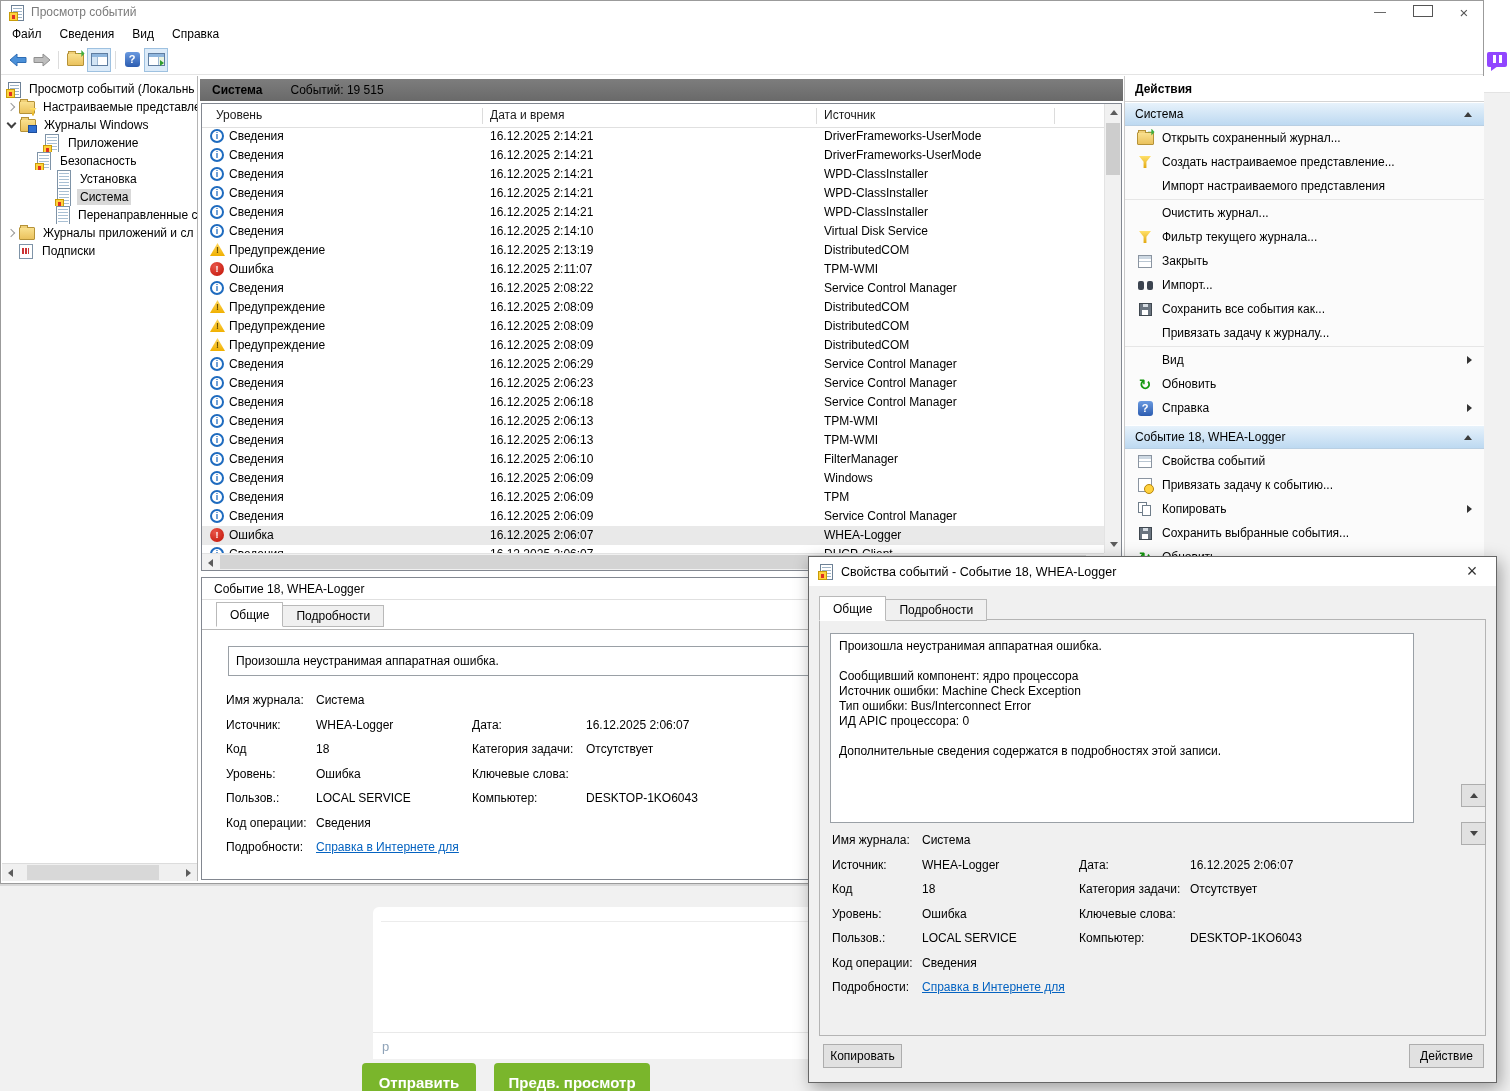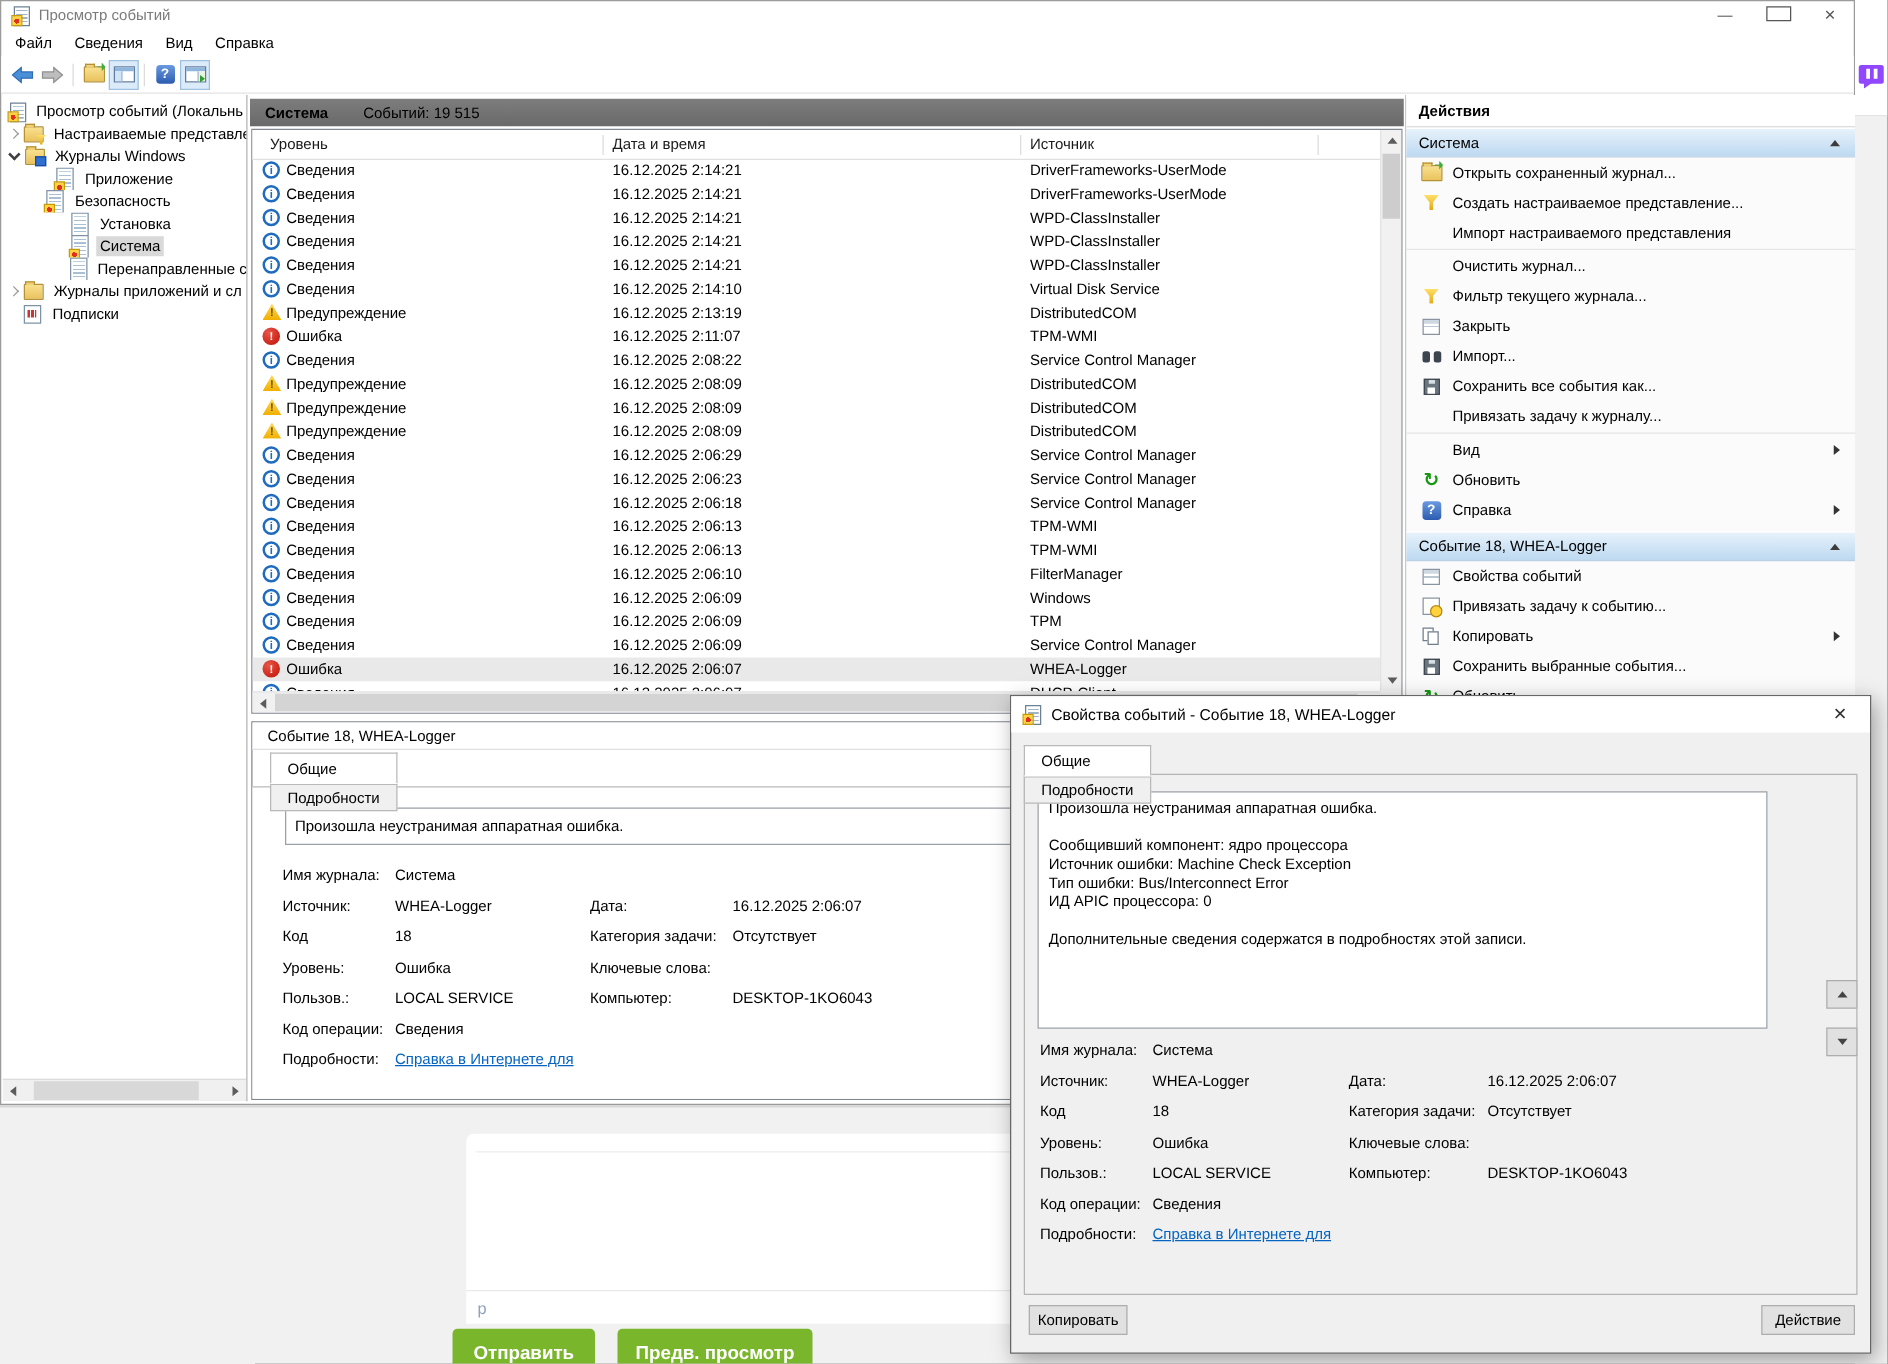--- a/index.html
+++ b/index.html
@@ -96,21 +96,21 @@
   .vscroll{position:absolute;top:0;right:0;width:17px;bottom:17px;background:#f1f1f1;border-left:1px solid #e3e3e3;box-sizing:border-box;}
   .vscroll .thumb{position:absolute;left:1px;right:1px;top:19px;height:52px;background:#cdcdcd;}
   .vscroll .sb-btn.b{position:absolute;bottom:0;}
   .hscroll{position:absolute;left:0;bottom:0;right:17px;height:17px;background:#f1f1f1;border-top:1px solid #e3e3e3;box-sizing:border-box;}
   .hscroll .thumb{position:absolute;left:18px;right:18px;top:1px;height:14px;background:#d4d4d4;}
   .hscroll .sb-btn.r{position:absolute;right:0;top:0;}
   .sbcorner{position:absolute;right:0;bottom:0;width:17px;height:17px;background:#f1f1f1;}
   
   .preview{position:absolute;left:1px;top:501px;right:1px;height:303px;border:1px solid #828790;background:#fff;box-sizing:border-box;}
   .pv-head{height:21px;border-bottom:1px solid #e0e0e0;display:flex;align-items:center;padding-left:12px;background:#fff;}
-  .tabs{position:absolute;top:27px;left:14px;display:flex;z-index:2;flex-direction:column;}
+  .tabs{position:absolute;top:27px;left:14px;display:flex;z-index:2;}
   .tab{height:22px;padding:0 13px;display:flex;align-items:center;background:#f0f0f0;border:1px solid #b9b9b9;margin-right:-1px;box-sizing:border-box;}
   .tab.active{background:#fff;border-bottom:1px solid #fff;height:25px;margin-top:-3px;position:relative;z-index:3;}
   .pv-body{position:absolute;top:51px;left:0;right:0;bottom:0;border-top:1px solid #b9b9b9;background:#fff;}
   .msgbox{position:absolute;left:26px;top:16px;width:858px;height:30px;border:1px solid #9aa0a6;display:flex;align-items:center;padding-left:7px;box-sizing:border-box;}
   .fields{position:absolute;left:0;right:0;}
   .frow{position:relative;height:24.5px;}
   .frow span{position:absolute;top:50%;transform:translateY(-50%);white-space:nowrap;}
   .frow .fl{left:var(--l);}
   .frow .fv{left:var(--v);}
   .frow .fl2{left:var(--l2);}

